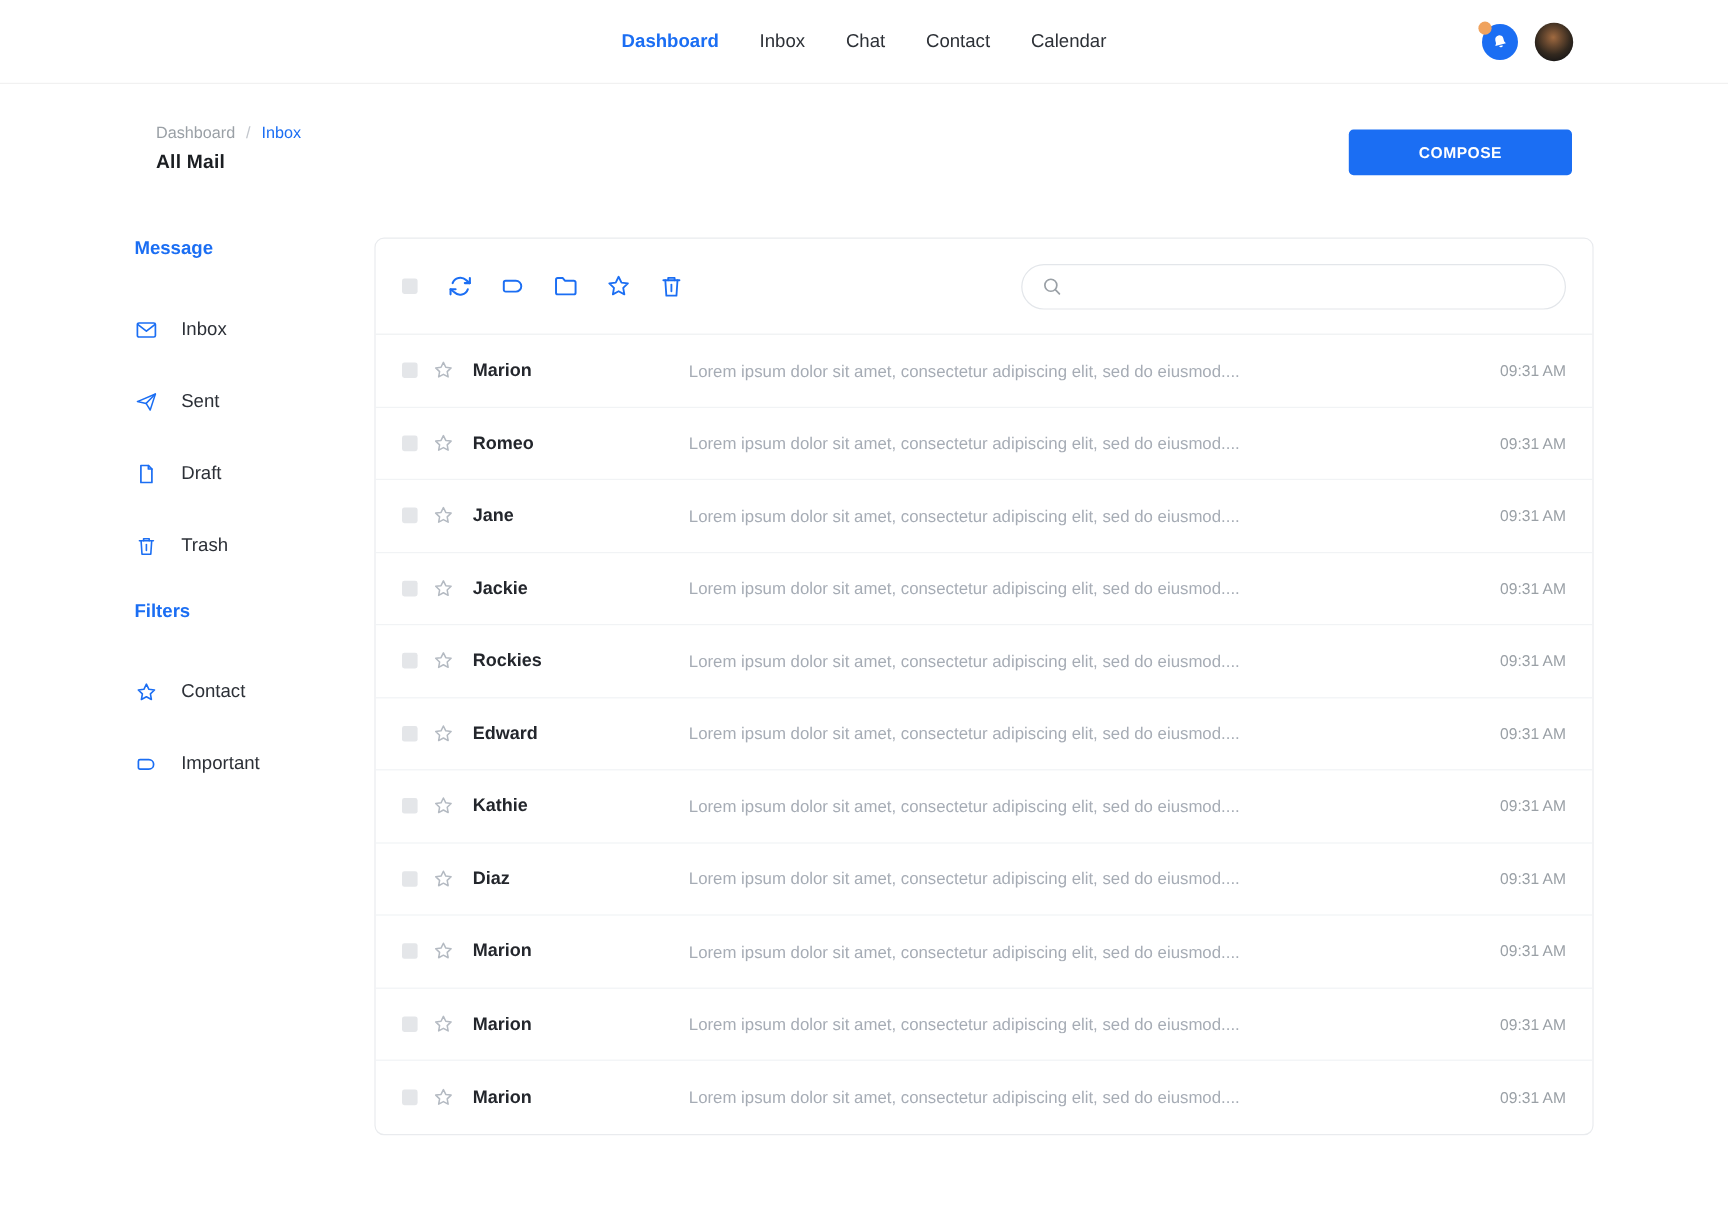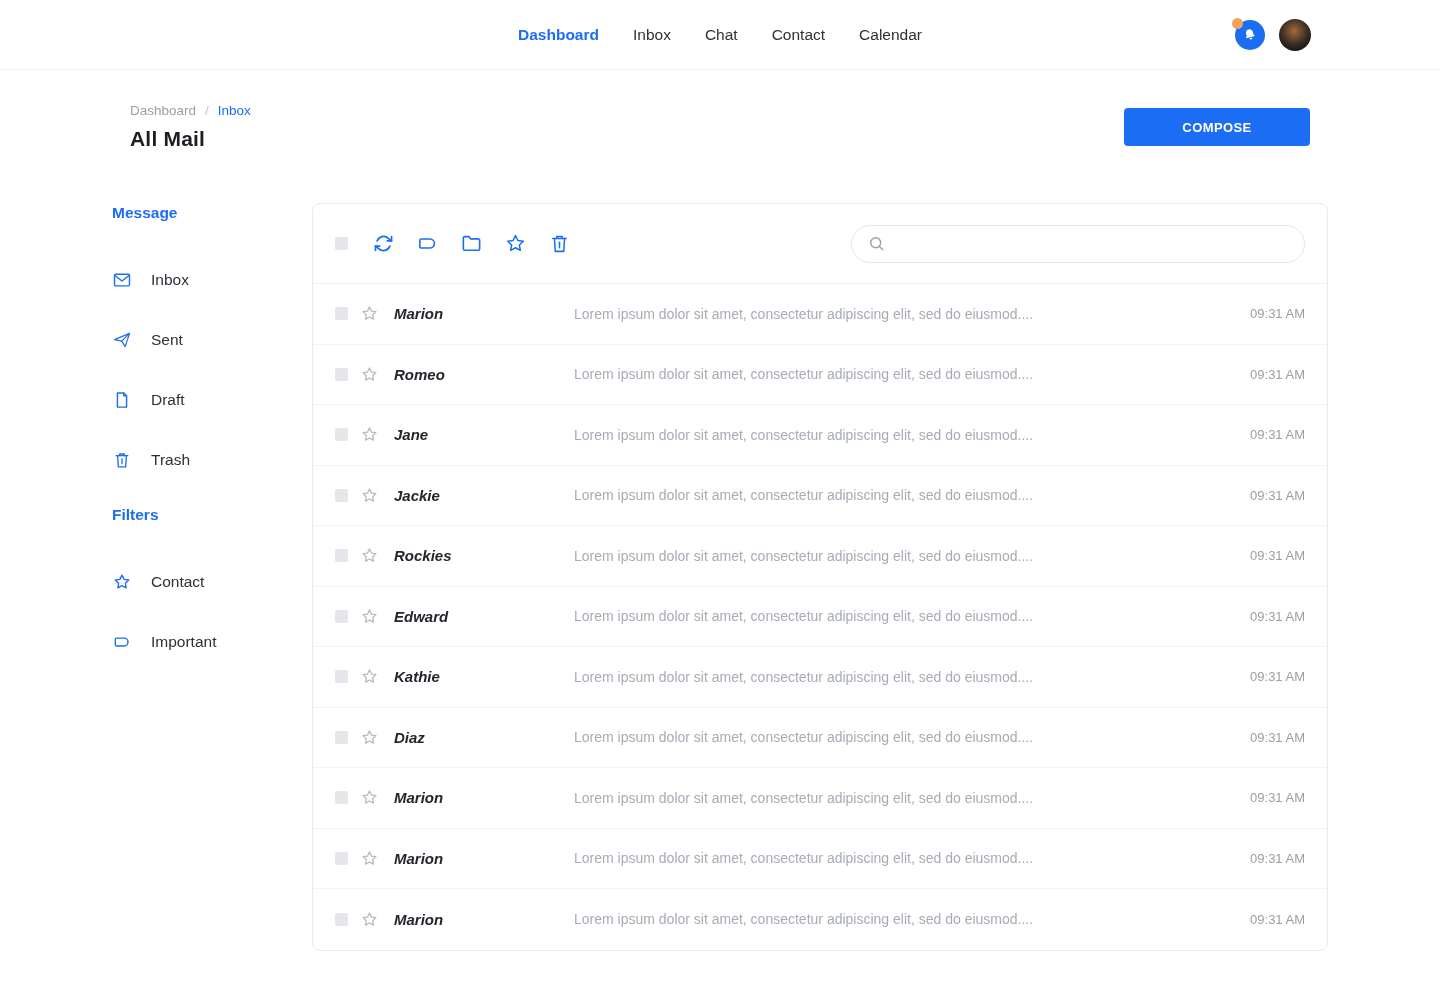--- a/index.html
+++ b/index.html
@@ -30,21 +30,21 @@
   .badge-dot{position:absolute;top:-2px;left:-3px;width:11px;height:11px;border-radius:50%;background:var(--badge);}
   .avatar{width:32px;height:32px;border-radius:50%;cursor:pointer;
     background:radial-gradient(circle at 48% 38%,#a06a40 0%,#6b4a30 26%,#33291f 55%,#131315 85%);}
 
   
   .page-head{display:flex;justify-content:space-between;align-items:flex-start;padding:33px 130px 0;}
   .breadcrumb{font-size:13.5px;display:flex;gap:9px;align-items:center;}
   .breadcrumb .crumb{color:var(--text-gray);cursor:pointer;}
   .breadcrumb .sep{color:#c2c6cc;}
   .breadcrumb .crumb-active{color:var(--accent);font-weight:500;cursor:pointer;}
-  .page-head h1{font-size:21px;font-weight:700;color:#1b1e22;margin-top:9px;letter-spacing:.2px;}
+  .page-head h1{font-size:16px;font-weight:700;color:#1b1e22;margin-top:9px;letter-spacing:.2px;}
   .compose{margin-top:5px;width:186px;height:38px;background:var(--accent);color:#fff;border:none;
     border-radius:4px;font-family:inherit;font-size:13px;font-weight:700;letter-spacing:.4px;cursor:pointer;}
 
   
   .content{display:flex;padding:0 112px;margin-top:52px;align-items:flex-start;}
 
   
   .sidebar{width:200px;flex:0 0 200px;padding-top:1px;}
   .side-header{color:var(--accent);font-weight:700;font-size:15.5px;margin-bottom:28px;}
   .side-header.second{margin-top:16px;margin-bottom:28px;}
@@ -63,21 +63,21 @@
     display:flex;align-items:center;padding:0 15px;gap:10px;background:#fff;}
   .search-ic{color:#9aa0a6;}
   .search-ic svg{width:19px;height:19px;}
   .search input{flex:1;border:none;outline:none;font-family:inherit;font-size:14px;background:transparent;color:#333;}
 
   .row{height:60.5px;display:flex;align-items:center;padding:0 22px;border-bottom:1px solid var(--row-line);cursor:pointer;}
   .row:last-child{border-bottom:none;}
   .row .cbx{margin-right:12px;}
   .row-star{color:#b4bac2;margin-right:15px;cursor:pointer;}
   .row-star svg{width:19px;height:19px;}
-  .sender{width:180px;flex:0 0 180px;font-weight:700;font-size:15px;color:#23262c;font-style:italic;}
+  .sender{width:180px;flex:0 0 180px;font-weight:700;font-size:15px;color:#23262c;}
   .preview{flex:1;font-size:14px;color:var(--preview-gray);white-space:nowrap;overflow:hidden;text-overflow:ellipsis;}
   .time{flex:0 0 72px;text-align:right;font-size:13px;color:var(--text-gray);margin-left:18px;}
 </style>
 </head>
 <body>
 
 <div class="topnav">
   <nav class="nav-center">
       <a class="active">Dashboard</a>
       <a>Inbox</a>

